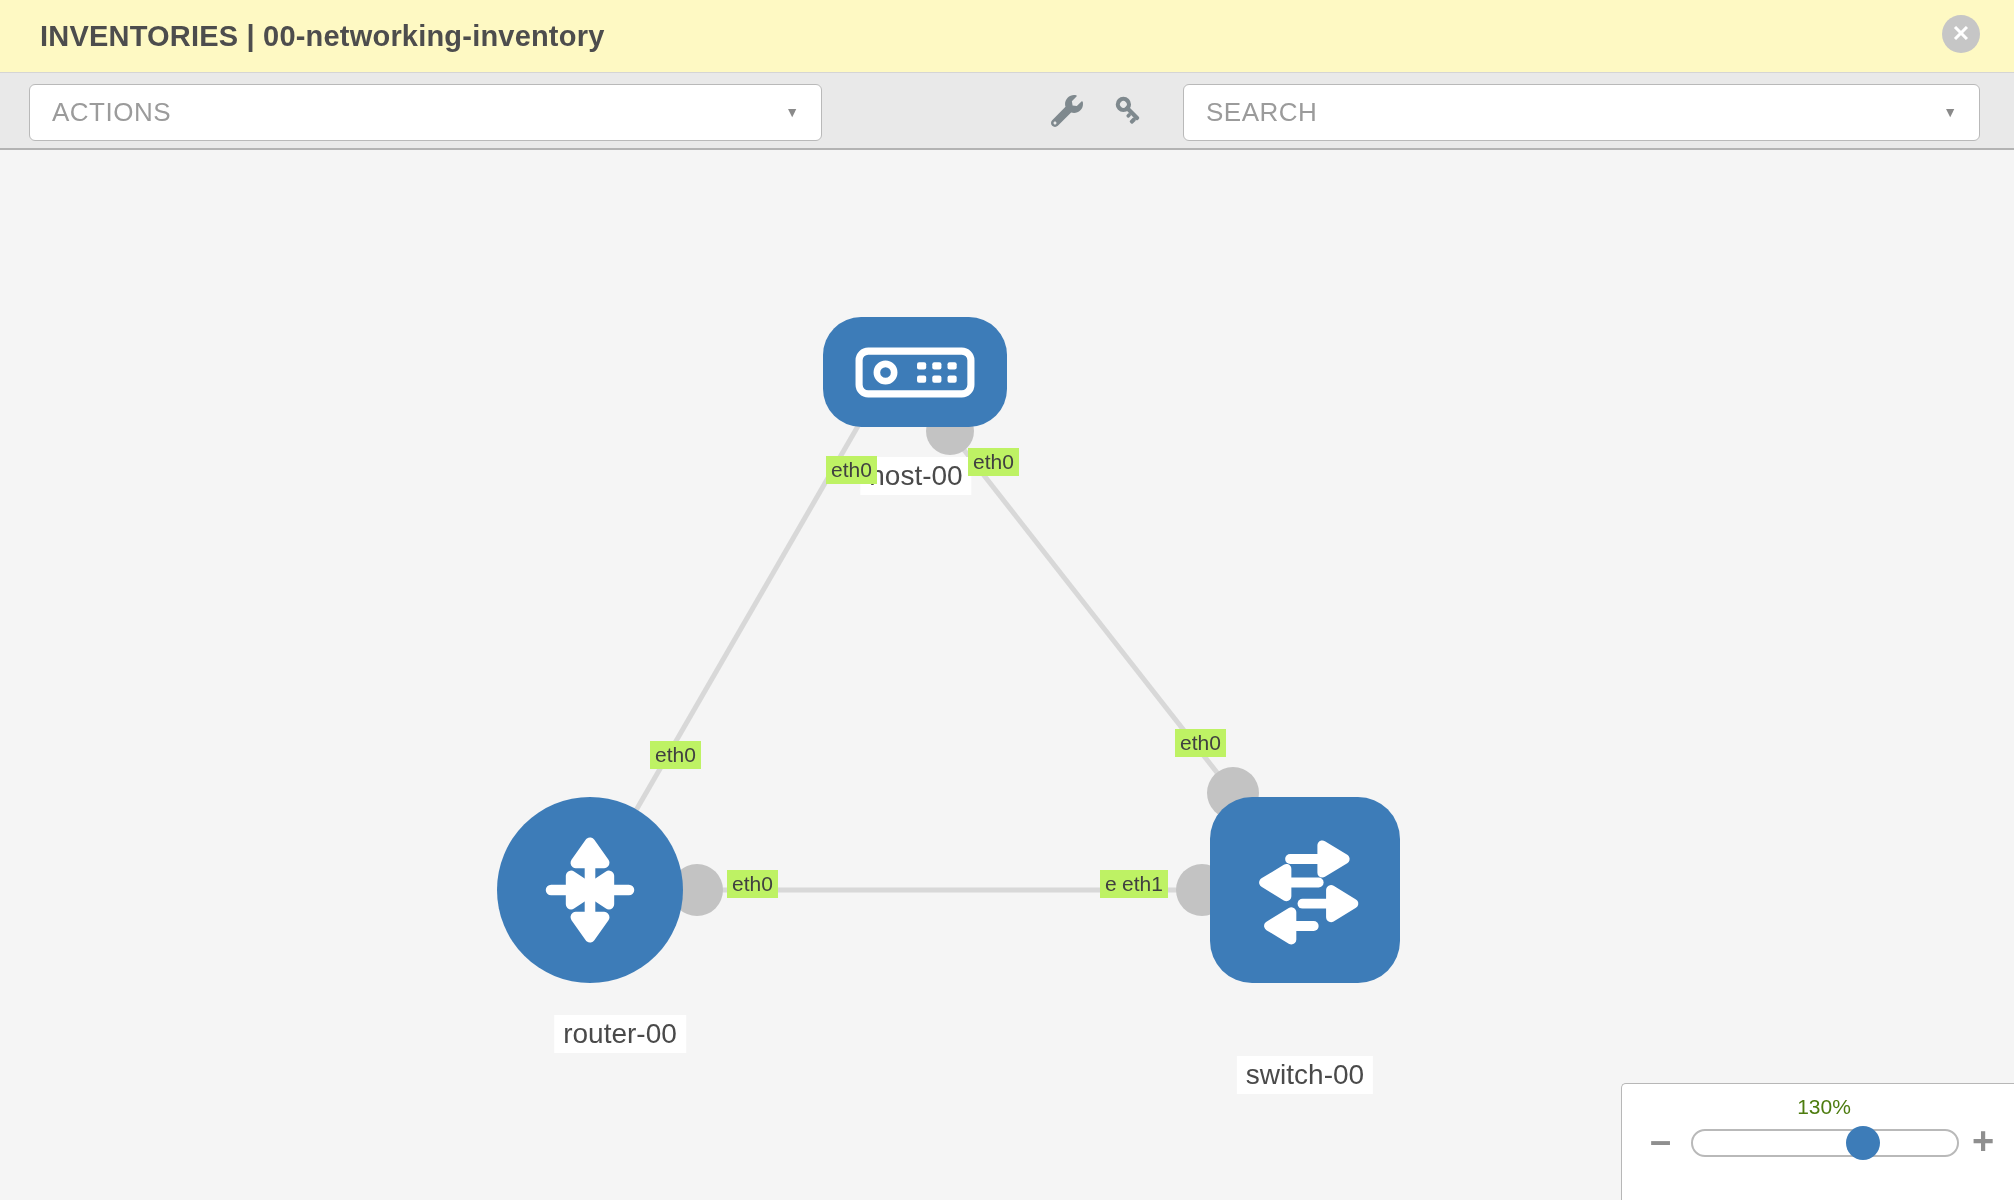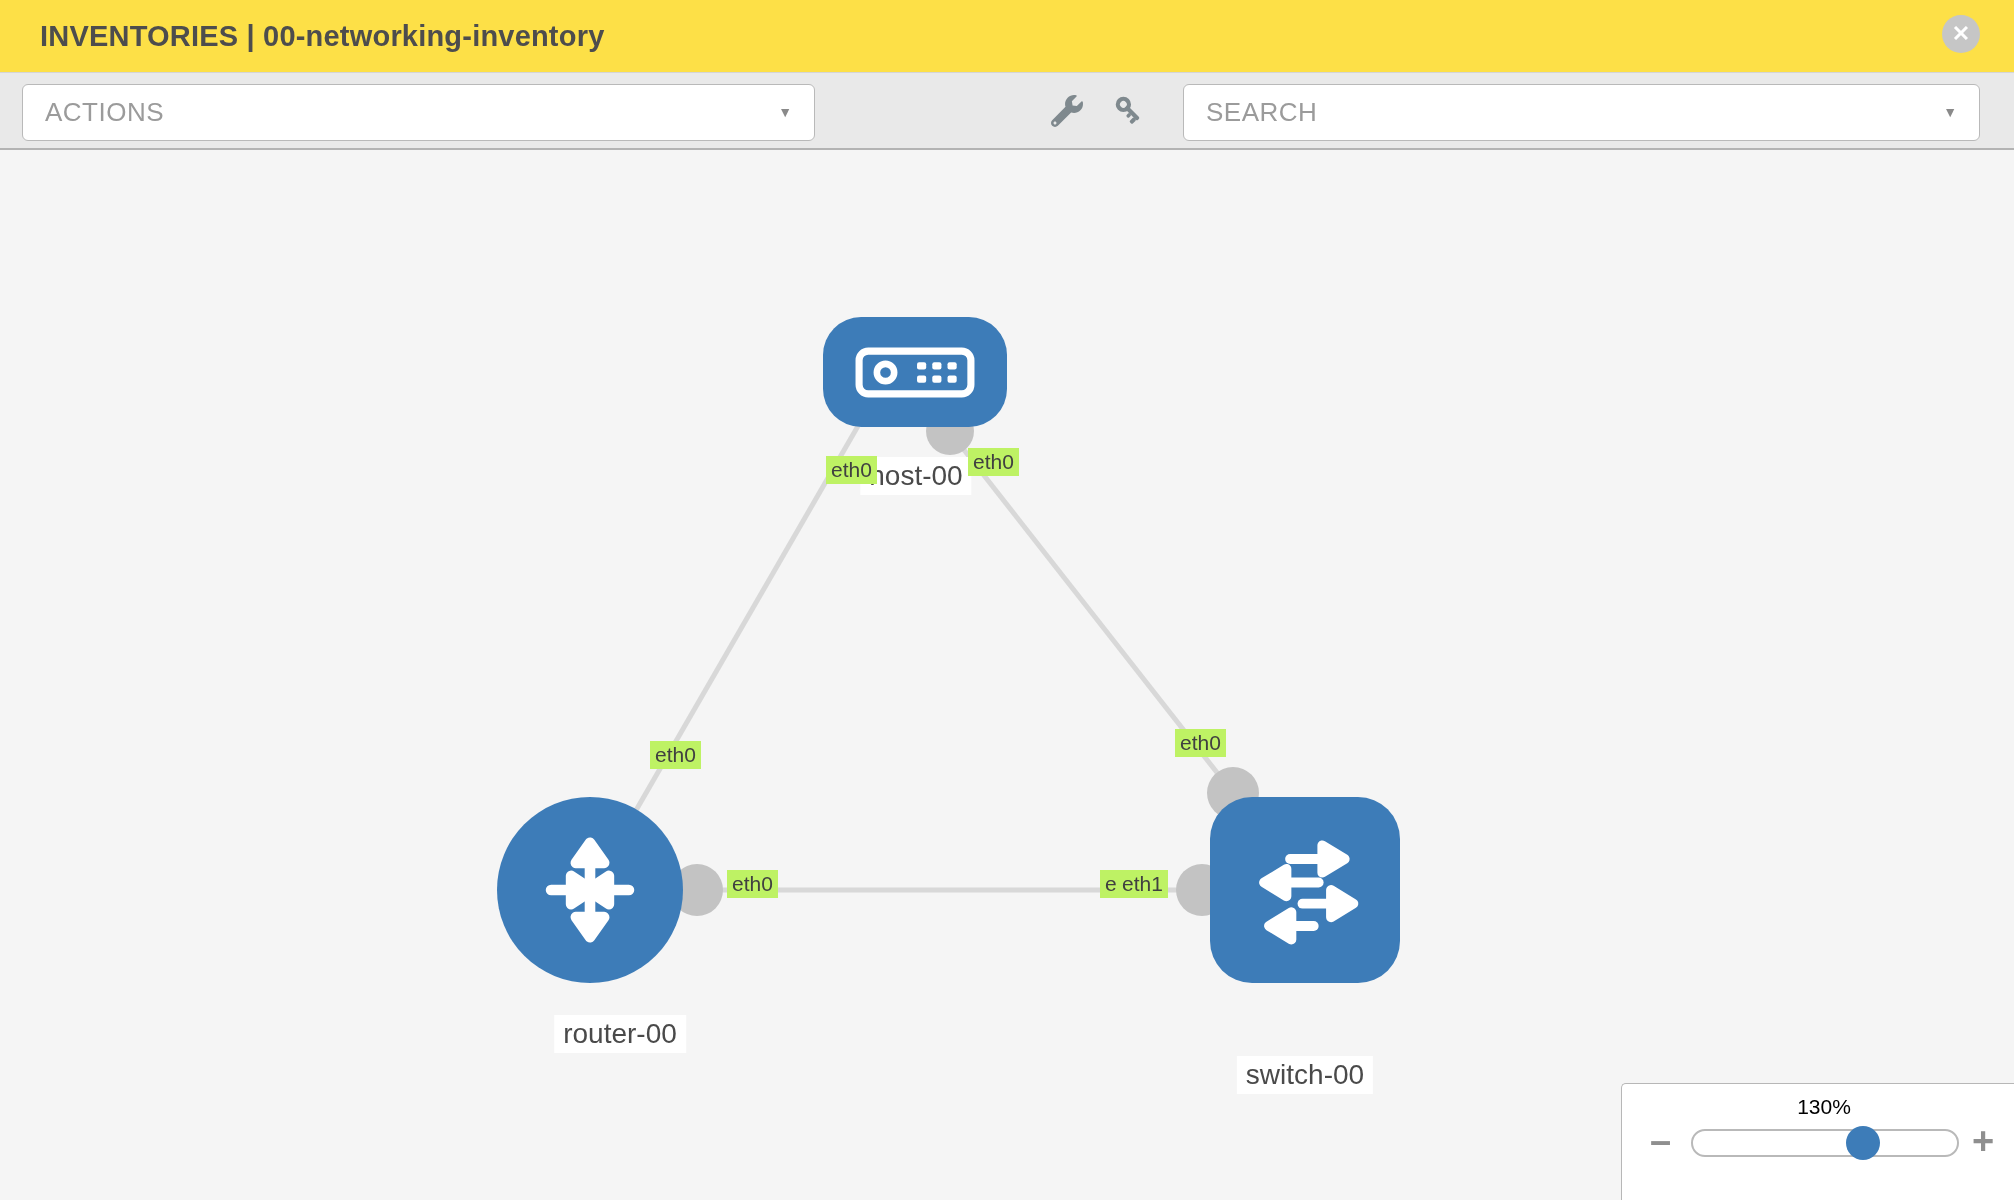--- a/index.html
+++ b/index.html
@@ -1,37 +1,37 @@
 <!DOCTYPE html>
 <html><head>
 <meta charset="utf-8">
 <style>
   * { margin:0; padding:0; box-sizing:border-box; }
   html,body { width:2014px; height:1200px; overflow:hidden; background:#fff;
               font-family:"Liberation Sans", sans-serif; }
   .app { position:relative; width:2014px; height:1200px; }
 
   
-  .header { position:absolute; left:0; top:0; width:100%; height:72px; background:#fde047; }
+  .header { position:absolute; left:0; top:0; width:100%; height:72px; background:#fef9c3; }
   .header-title { position:absolute; left:40px; top:0; height:72px; display:flex; align-items:center;
                   font-size:29px; font-weight:bold; color:#4d4d4d; letter-spacing:0.2px; }
   .close-btn { position:absolute; right:34px; top:15px; width:38px; height:38px; border-radius:50%;
                background:#c6c6c6; color:#fff; font-size:22px; font-weight:bold; line-height:38px;
                text-align:center; cursor:pointer; }
 
   
   .toolbar { position:absolute; left:0; top:72px; width:100%; height:78px; background:#e9e9e9;
              border-top:1px solid #d5d5d5; border-bottom:2px solid #b3b3b3; }
   .select-box { position:absolute; top:11px; height:57px; background:#fff;
                 border:1px solid #b9b9b9; border-radius:6px; display:flex; align-items:center;
                 padding:0 22px; cursor:pointer; }
   .select-box .ph { font-size:26px; color:#9b9b9b; letter-spacing:0.5px; }
   .select-box .caret { position:absolute; right:22px; top:50%; transform:translateY(-54%);
                        font-size:14px; color:#8a8a8a; }
-  .actions-box { left:22px;  width:793px; }
+  .actions-box { left:29px;  width:793px; }
   .search-box  { left:1183px; width:797px; }
   .tool-icon { position:absolute; top:50%; transform:translateY(-50%); width:38px; height:38px;
                display:flex; align-items:center; justify-content:center; cursor:pointer; }
   .wrench-pos { left:1048px; }
   .key-pos    { left:1111px; }
 
   
   .canvas { position:absolute; left:0; top:150px; width:2014px; height:1050px; background:#f5f5f5; }
   .links-svg { position:absolute; left:0; top:0; z-index:1; }
 
@@ -44,21 +44,21 @@
   .node-label { position:absolute; z-index:3; background:#fff; color:#4a4a4a; font-size:28px;
                 padding:3px 9px; white-space:nowrap; transform:translateX(-50%);margin-top:20px; }
   .eth-label  { position:absolute; z-index:3; background:#bef264; color:#404040; font-size:21px;
                 padding:2px 5px; white-space:nowrap; }
 
   
   .zoom-panel { position:absolute; right:0; bottom:0; z-index:5; width:393px; height:117px;
                 background:#fff; border:1px solid #b7b7b7; border-right:none; border-bottom:none;
                 border-radius:5px 0 0 0; }
   .zoom-level { position:absolute; left:202px; top:11px; transform:translateX(-50%);
-                font-size:21px; color:#000000; }
+                font-size:21px; color:#4d7c0f; }
   .zoom-minus, .zoom-plus { position:absolute; top:38px; font-size:38px; font-weight:bold;
                 color:#8f8f8f; cursor:pointer; line-height:38px; }
   .zoom-minus { left:28px; }
   .zoom-plus  { left:350px; }
   .zoom-track { position:absolute; left:69px; top:45px; width:268px; height:28px;
                 border:2px solid #b9b9b9; border-radius:15px; background:#fff; cursor:pointer; }
   .zoom-thumb { position:absolute; left:224px; top:42px; width:34px; height:34px;
                 border-radius:50%; background:#3d7cb8; cursor:grab; }
 </style>
 </head>

